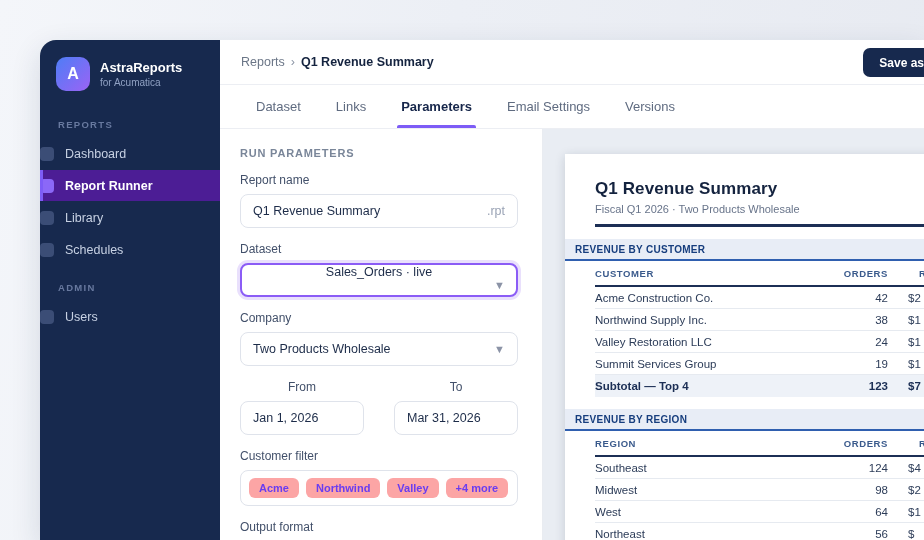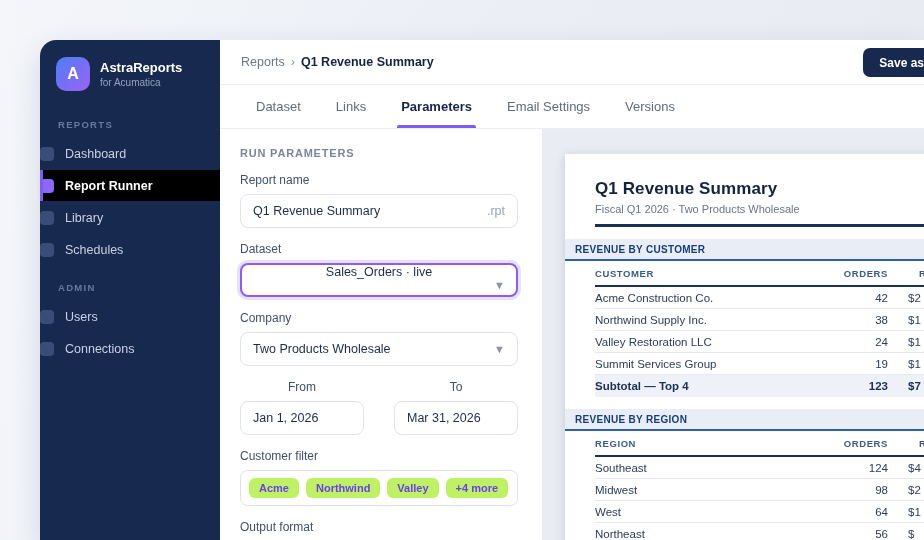--- a/index.html
+++ b/index.html
@@ -27,21 +27,21 @@
   .app-sub { color: #90a1c3; font-size: 10px; }
   .nav-section-label {
     color: #68799f; font-size: 9.5px; font-weight: 700; letter-spacing: 1.3px;
     padding: 16px 18px 8px;
   }
   .nav-item {
     display: flex; align-items: center; gap: 11px; height: 31px; margin-bottom: 1px;
     color: #c7d1e3; font-size: 12.5px; position: relative; cursor: pointer;
   }
   .nav-icon { width: 14px; height: 14px; border-radius: 4px; background: #3b4d76; flex-shrink: 0; }
-  .nav-item.active { background: #000000; color: #fff; font-weight: 700; }
+  .nav-item.active { background: #4c1d95; color: #fff; font-weight: 700; }
   .nav-item.active .nav-icon { background: #8b68f7; }
   .nav-item.active::before {
     content: ""; position: absolute; left: 0; top: 0; bottom: 0; width: 3px; background: #7d5cf6;
   }
   
   .content { flex: 1; min-width: 0; background: #fff; display: flex; flex-direction: column; }
   .topbar {
     height: 45px; flex-shrink: 0; display: flex; align-items: center;
     padding-left: 21px; border-bottom: 1px solid #eceef3; position: relative;
   }
@@ -85,21 +85,21 @@
   .input-box.focused {
     border: 2px solid #8b5cf6; box-shadow: 0 0 0 3px #e9e0fc; padding: 0 11px; flex-direction: column;
   }
   .dates-row { display: flex; gap: 30px; text-align: center; }
   .dates-row > div { flex: 1; }
   .chips-box {
     border: 1px solid #dfe3eb; border-radius: 8px; padding: 7px 8px;
     display: flex; gap: 7px; flex-wrap: wrap;
   }
   .chip {
-    background: #bef264; color: #6a3df0; font-size: 11px; font-weight: 600;
+    background: #fca5a5; color: #6a3df0; font-size: 11px; font-weight: 600;
     padding: 4px 10px; border-radius: 6px; cursor: pointer;
   }
   
   .preview { flex: 1; min-width: 0; background: #e9edf3; padding: 25px 0 0 22px; overflow: hidden; }
   .paper { width: 560px; height: 640px; background: #fff; box-shadow: 0 2px 10px rgba(20,35,63,.16); }
   .paper-head { padding: 25px 30px 0; }
   .rpt-title { font-size: 17px; font-weight: 800; color: #14233f; letter-spacing: .1px; }
   .rpt-subtitle { font-size: 11px; color: #68748a; margin-top: 4px; }
   .rpt-rule { height: 3px; background: #1c2f55; margin-top: 9px; }
   .section-bar {
@@ -149,24 +149,20 @@
           <span>Library</span>
         </div>
         <div class="nav-item">
           <span class="nav-icon"></span>
           <span>Schedules</span>
         </div>
         <div class="nav-section-label">ADMIN</div>
         <div class="nav-item">
           <span class="nav-icon"></span>
           <span>Users</span>
-        </div>
-        <div class="nav-item">
-          <span class="nav-icon"></span>
-          <span>Connections</span>
         </div>
       </nav>
   </aside>
 
   <div class="content">
 
     <div class="topbar">
       <span class="crumb">Reports</span>
       <span class="crumb-sep">›</span>
       <span class="crumb-current">Q1 Revenue Summary</span>

